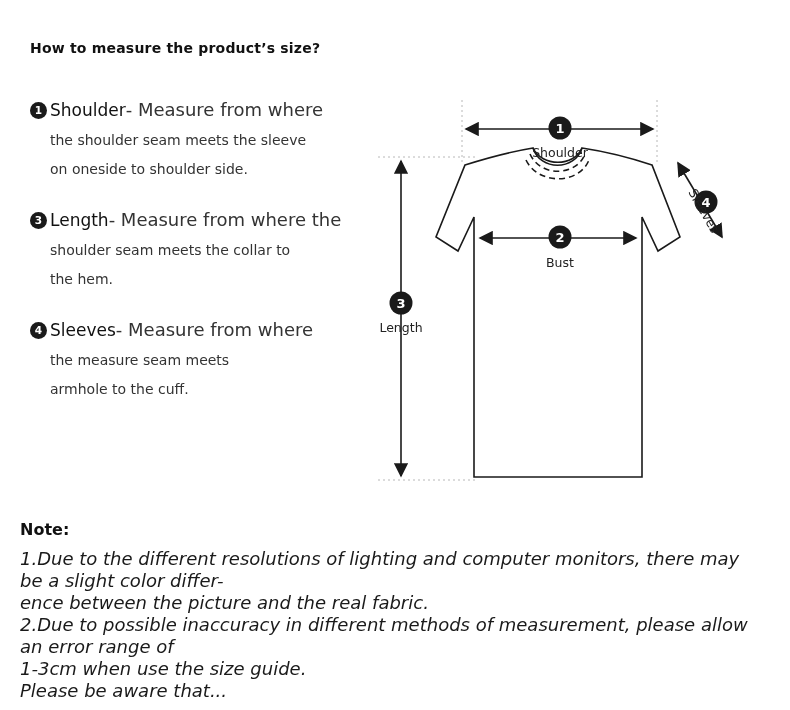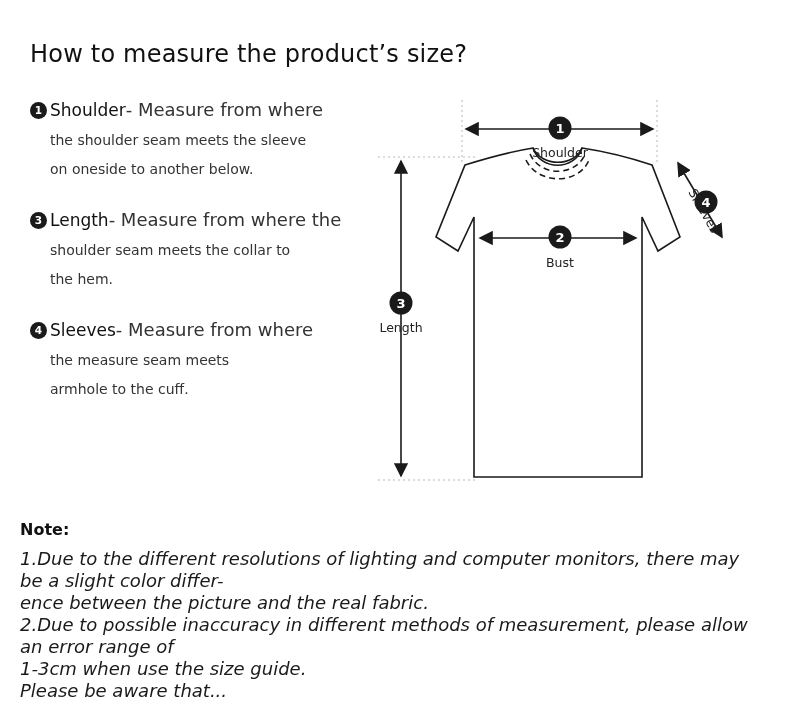--- a/index.html
+++ b/index.html
@@ -17,22 +17,22 @@
   #page {
     position: relative;
     width: 790px;
     height: 710px;
   }
   
   #title {
     position: absolute;
     left: 30px;
     top: 40px;
-    font-size: 24px;
-    font-weight: normal;
+    font-size: 14px;
+    font-weight: bold;
     letter-spacing: 0.2px;
     color: #111;
   }
   
   #measure-list {
     position: absolute;
     left: 30px;
     top: 95px;
     width: 340px;
   }
@@ -128,21 +128,21 @@
   <div id="measure-list">
 
     <div class="measure-item">
       <div class="measure-line first">
         <span class="num-badge">1</span><span class="term">Shoulder</span><span class="desc">- Measure from where</span>
       </div>
       <div class="measure-line">
         <span class="cont">the shoulder seam meets the sleeve</span>
       </div>
       <div class="measure-line">
-        <span class="cont">on oneside to another below.</span>
+        <span class="cont">on oneside to shoulder side.</span>
       </div>
     </div>
 
 
     <div class="measure-item">
       <div class="measure-line first">
         <span class="num-badge">3</span><span class="term">Length</span><span class="desc">- Measure from where the</span>
       </div>
       <div class="measure-line">
         <span class="cont">shoulder seam meets the collar to</span>

